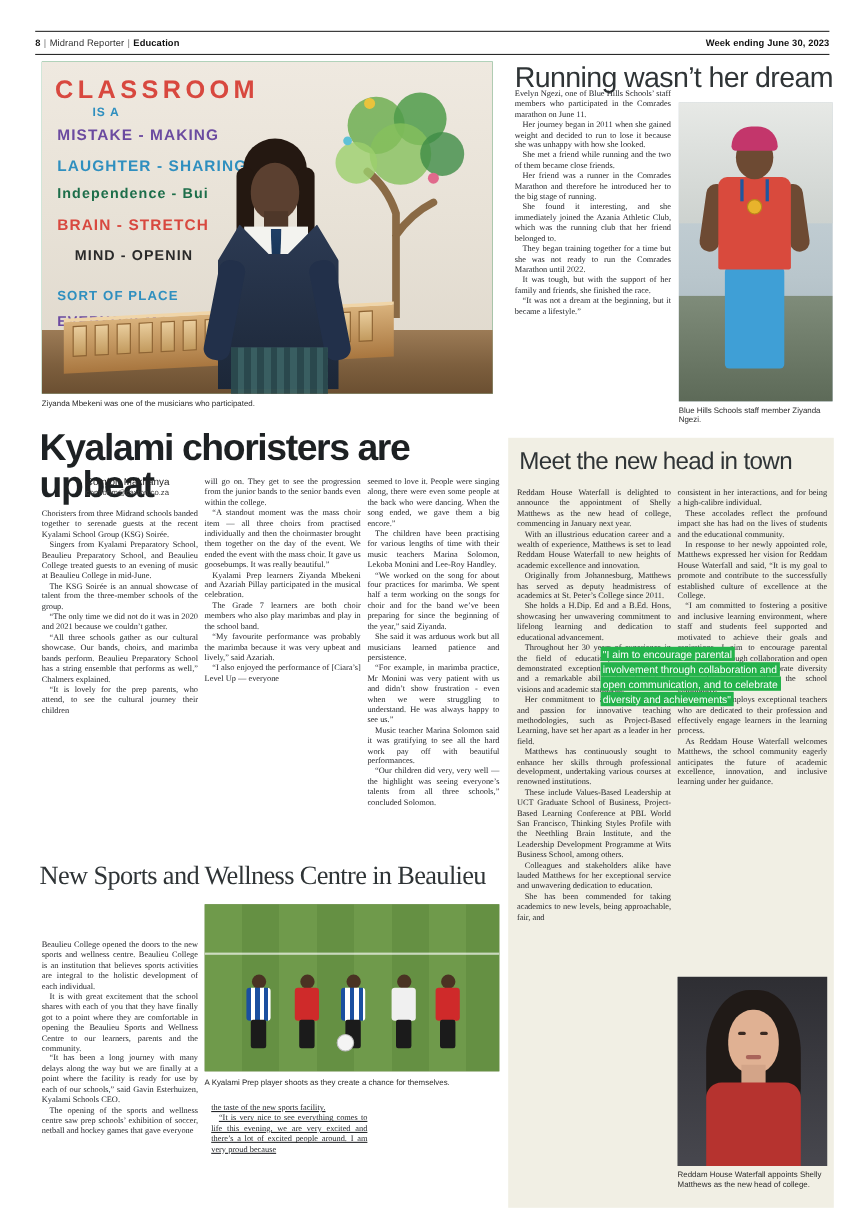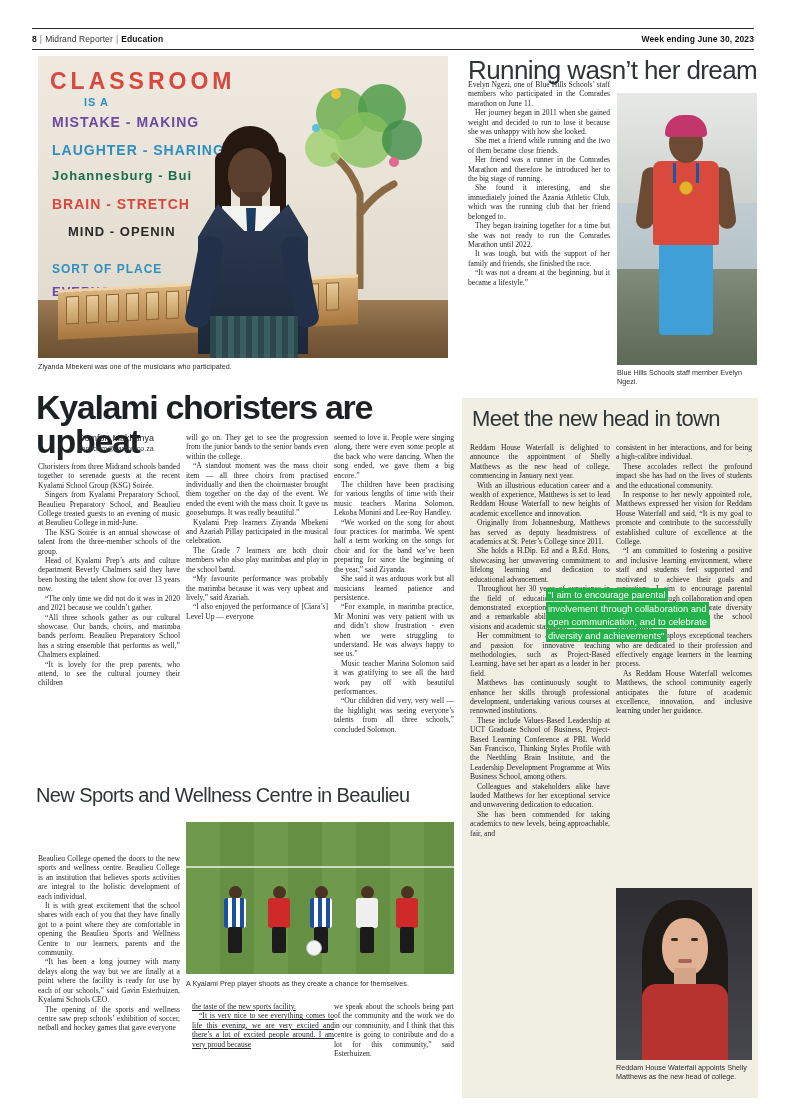--- a/index.html
+++ b/index.html
@@ -176,21 +176,21 @@
   .rn-medal-rib { position:absolute; left:56px; top:70px; width:26px; height:20px; border-left:3px solid #1e56a0; border-right:3px solid #1e56a0; }
 
   
   .ky-hl { position: absolute; left: 36px; top: 390px; width: 420px; font-size: 34px; }
   .ky-byline { position: absolute; left: 38px; top: 433px; width: 142px; margin-left: 40px; }
   .ky-c1 { position: absolute; left: 38px; top: 462px; width: 142px; height: 310px; }
   .ky-c2 { position: absolute; left: 186px; top: 433px; width: 142px; height: 340px; }
   .ky-c3 { position: absolute; left: 334px; top: 433px; width: 120px; height: 340px; }
 
   
-  .sp-hl { position: absolute; left: 36px; top: 785px; width: 420px; font-size: 20px; }
+  .sp-hl { position: absolute; left: 36px; top: 785px; width: 420px; font-size: 24px; font-family: Liberation Serif, serif; }
   .sp-c1 { position: absolute; left: 38px; top: 822px; width: 142px; height: 270px; margin-top: 32px; }
   .photo-soccer {
     position: absolute; left: 186px; top: 822px; width: 268px; height: 152px;
     overflow:hidden; background:#6f8d4f;
   }
   .cap-soccer { position: absolute; left: 186px; top: 979px; width: 268px; }
   .sp-c2 { position: absolute; left: 192px; top: 1002px; width: 142px; height: 94px; text-decoration: underline; }
   .sp-c3 { position: absolute; left: 334px; top: 1002px; width: 120px; height: 94px; }
   .sc-grass { position:absolute; inset:0; background: repeating-linear-gradient(90deg,#6f9a4b 0 34px,#659043 34px 68px); }
   .sc-line { position:absolute; left:0; right:0; top:44px; height:2px; background:rgba(255,255,255,.65); }
@@ -250,21 +250,21 @@
     </div>
     <div class="right">Week ending June 30, 2023</div>
   </div>
 
   <div class="photo-classroom">
     <div class="mural">
       <div class="txt" style="left:12px; top:12px; font-size:23px; color:#d8483f; letter-spacing:4px;">CLASSROOM</div>
       <div class="txt" style="left:46px; top:40px; font-size:11px; color:#2f8fbf;">IS A</div>
       <div class="txt" style="left:14px; top:58px; font-size:14px; color:#6b4aa0;">MISTAKE - MAKING</div>
       <div class="txt" style="left:14px; top:86px; font-size:14px; color:#2f8fbf;">LAUGHTER - SHARING</div>
-      <div class="txt" style="left:14px; top:112px; font-size:13px; color:#1d6e4a;">Johannesburg - Bui</div>
+      <div class="txt" style="left:14px; top:112px; font-size:13px; color:#1d6e4a;">Independence - Bui</div>
       <div class="txt" style="left:14px; top:140px; font-size:14px; color:#d8483f;">BRAIN - STRETCH</div>
       <div class="txt" style="left:30px; top:168px; font-size:13px; color:#2a2a2a;">MIND - OPENIN</div>
       <div class="txt" style="left:14px; top:206px; font-size:12px; color:#2f8fbf;">SORT OF PLACE</div>
       <div class="txt" style="left:14px; top:228px; font-size:13px; color:#6b4aa0;">EVERYONEMA</div>
 
       <svg class="tree" viewBox="0 0 150 215">
         <path d="M70 215 L70 120 Q62 96 44 82 M70 140 Q84 120 104 110" stroke="#8a6a45" stroke-width="7" fill="none" stroke-linecap="round"></path>
         <circle cx="52" cy="40" r="26" fill="#6fae52" opacity=".85"></circle>
         <circle cx="92" cy="34" r="24" fill="#4f9b4a" opacity=".85"></circle>
         <circle cx="74" cy="66" r="28" fill="#86c05c" opacity=".8"></circle>
@@ -327,32 +327,31 @@
       <div class="rn-grnd"></div>
     <div class="rn-arm1"></div>
       <div class="rn-arm2"></div>
     <div class="rn-legs"></div>
     <div class="rn-body"></div>
     <div class="rn-medal-rib"></div>
       <div class="rn-medal"></div>
     <div class="rn-head"></div>
       <div class="rn-cap"></div>
   </div>
-  <div class="caption cap-runner">Blue Hills Schools staff member Evelyn Ngezi.</div>
+  <div class="caption cap-runner">Blue Hills Schools staff member Ziyanda Ngezi.</div>
 
   <h1 class="hl-heavy ky-hl">Kyalami choristers are upbeat</h1>
   <div class="ky-byline">
     <div class="byline-name">Comfort Makhanya</div>
     <div class="byline-mail">comfortm@caxton.co.za</div>
   </div>
   <div class="body-col ky-c1">
     <p class="first">Choristers from three Midrand schools banded together to serenade guests at the recent Kyalami School Group (KSG) Soirée.</p>
     <p>Singers from Kyalami Preparatory School, Beaulieu Preparatory School, and Beaulieu College treated guests to an evening of music at Beaulieu College in mid-June.</p>
     <p>The KSG Soirée is an annual showcase of talent from the three-member schools of the group.</p>
-    <p>Head of Kyalami Prep’s arts and culture department Beverly Chalmers said they have been hosting the talent show for over 13 years now.</p>
     <p>“The only time we did not do it was in 2020 and 2021 because we couldn’t gather.</p>
     <p>“All three schools gather as our cultural showcase. Our bands, choirs, and marimba bands perform. Beaulieu Preparatory School has a string ensemble that performs as well,” Chalmers explained.</p>
     <p>“It is lovely for the prep parents, who attend, to see the cultural journey their children</p>
   </div>
   <div class="body-col ky-c2">
     <p class="first">will go on. They get to see the progression from the junior bands to the senior bands even within the college.</p>
     <p>“A standout moment was the mass choir item — all three choirs from practised individually and then the choirmaster brought them together on the day of the event. We ended the event with the mass choir. It gave us goosebumps. It was really beautiful.”</p>
     <p>Kyalami Prep learners Ziyanda Mbekeni and Azariah Pillay participated in the musical celebration.</p>
     <p>The Grade 7 learners are both choir members who also play marimbas and play in the school band.</p>
     <p>“My favourite performance was probably the marimba because it was very upbeat and lively,” said Azariah.</p>
@@ -402,23 +401,20 @@
         <div class="h"></div>
         <div class="t red"></div>
         <div class="lg"></div>
       </div>
     <div class="sc-ball"></div>
   </div>
   <div class="caption cap-soccer">A Kyalami Prep player shoots as they create a chance for themselves.</div>
   <div class="body-col sp-c2">
     <p class="first">the taste of the new sports facility.</p>
     <p>“It is very nice to see everything comes to life this evening, we are very excited and there’s a lot of excited people around. I am very proud because</p>
-  </div>
-  <div class="body-col sp-c3">
-    <p class="first">we speak about the schools being part of the community and the work we do in our community, and I think that this centre is going to contribute and do a lot for this community,” said Esterhuizen.</p>
   </div>
 
   <div class="reddam-panel"></div>
   <h2 class="hl-serifless rd-hl">Meet the new head in town</h2>
   <div class="body-col rd-c1">
     <p class="first">Reddam House Waterfall is delighted to announce the appointment of Shelly Matthews as the new head of college, commencing in January next year.</p>
     <p>With an illustrious education career and a wealth of experience, Matthews is set to lead Reddam House Waterfall to new heights of academic excellence and innovation.</p>
     <p>Originally from Johannesburg, Matthews has served as deputy headmistress of academics at St. Peter’s College since 2011.</p>
     <p>She holds a H.Dip. Ed and a B.Ed. Hons, showcasing her unwavering commitment to lifelong learning and dedication to educational advancement.</p>
     <p>Throughout her 30 years of experience in the field of education, Matthews has demonstrated exceptional leadership skills and a remarkable ability to set strategic visions and academic standards.</p>

